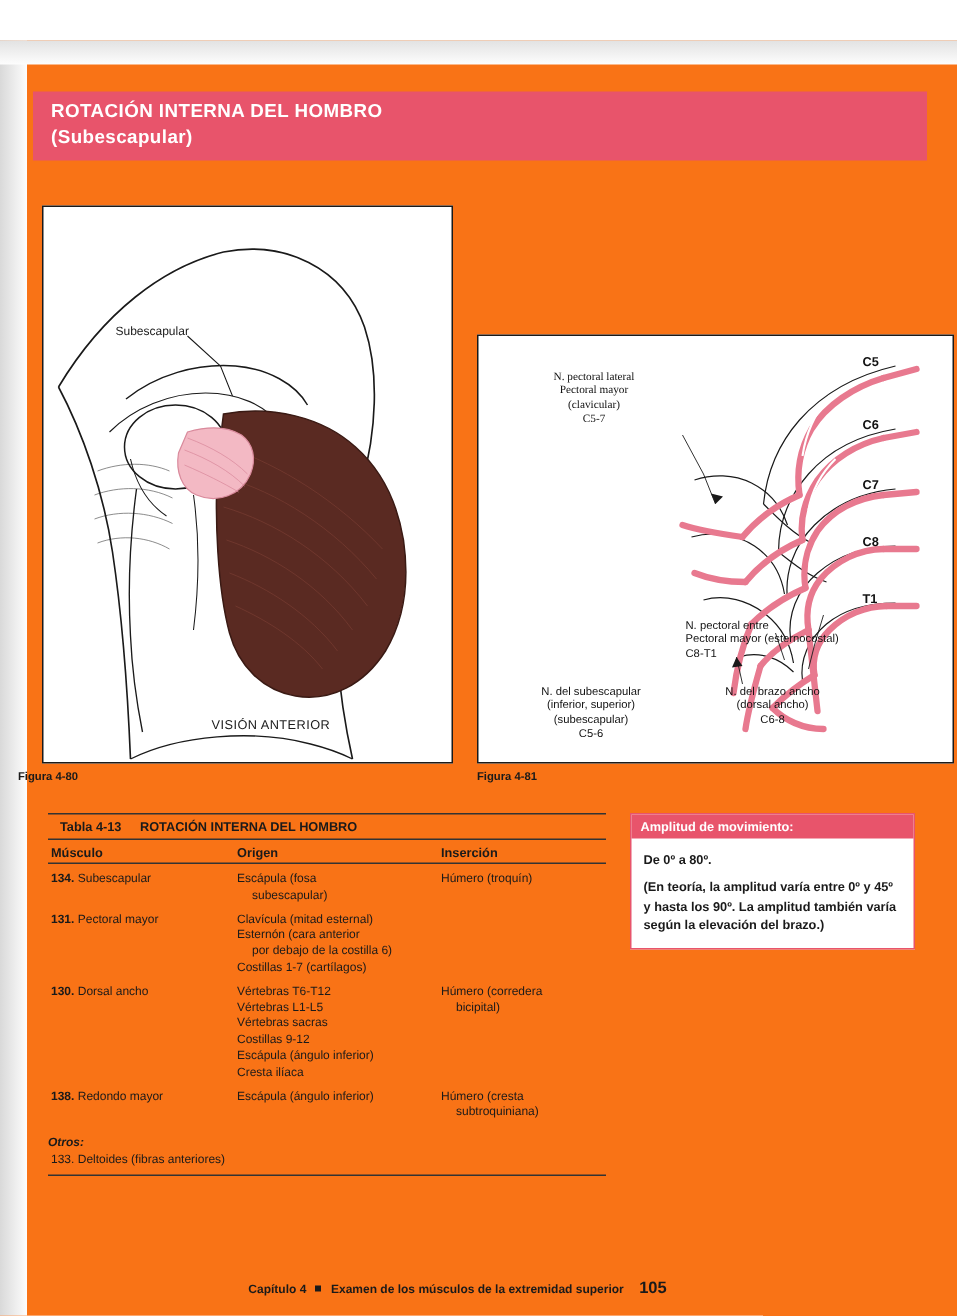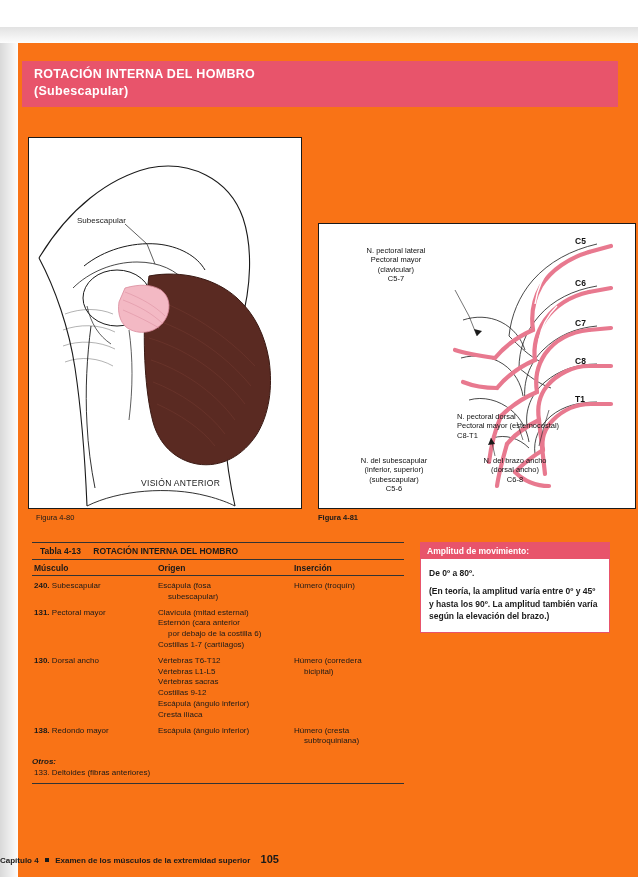--- a/index.html
+++ b/index.html
@@ -58,24 +58,24 @@
     left: 28px;
     top: 110px;
     width: 272px;
     height: 370px;
     border: 1px solid #1a1a1a;
     background: #ffffff;
     overflow: hidden;
   }
   .fig80-caption {
     position: absolute;
-    left: 36px;
+    left: 12px;
     top: 486px;
     font-size: 7.5px;
-    font-weight: normal;
+    font-weight: bold;
   }
   .fig80-label-sub {
     position: absolute;
     left: 48px;
     top: 78px;
     font-size: 8px;
   }
   .fig80-label-view {
     position: absolute;
     left: 112px;
@@ -191,21 +191,21 @@
     line-height: 1.45;
   }
   .rom-body .rom-main { margin-bottom: 6px; }
 
   
   .footer {
     position: absolute;
     left: 0;
     top: 826px;
     width: 638px;
-    text-align: left;
+    text-align: center;
     padding-right: 28px;
     box-sizing: border-box;
     font-size: 8px;
     font-weight: bold;
   }
   .footer .sq {
     display: inline-block;
     width: 4px;
     height: 4px;
     background: #1a1a1a;
@@ -370,30 +370,30 @@
     </svg>
 
     
     <div class="root-label" style="left:256px; top:12px;">C5</div>
     <div class="root-label" style="left:256px; top:54px;">C6</div>
     <div class="root-label" style="left:256px; top:94px;">C7</div>
     <div class="root-label" style="left:256px; top:132px;">C8</div>
     <div class="root-label" style="left:256px; top:170px;">T1</div>
 
     
-    <div class="nerve-label" style="left:12px; top:22px; width:130px; text-align:center;">
+    <div class="nerve-label" style="left:12px; top:22px; width:130px; text-align:center;font-family:Liberation Serif, serif;">
       <div>N. pectoral lateral</div>
       <div>Pectoral mayor</div>
       <div>(clavicular)</div>
       <div>C5-7</div>
     </div>
 
     
     <div class="nerve-label" style="left:138px; top:188px; width:152px;">
-      <div>N. pectoral dorsal</div>
+      <div>N. pectoral entre</div>
       <div>Pectoral mayor (esternocostal)</div>
       <div>C8-T1</div>
     </div>
 
     
     <div class="nerve-label" style="left:16px; top:232px; width:118px; text-align:center;">
       <div>N. del subescapular</div>
       <div>(inferior, superior)</div>
       <div>(subescapular)</div>
       <div>C5-6</div>
@@ -414,21 +414,21 @@
       <span>ROTACIÓN INTERNA DEL HOMBRO</span>
     </div>
     <div class="thead">
       <div class="col-musculo">Músculo</div>
       <div class="col-origen">Origen</div>
       <div class="col-insercion">Inserción</div>
     </div>
 
     <div class="trow">
       <div class="col-musculo">
-        <span class="num">240.</span>
+        <span class="num">134.</span>
         <span>Subescapular</span>
       </div>
       <div class="col-origen cell-lines">
         <div>Escápula (fosa</div>
         <div class="indent1">subescapular)</div>
       </div>
       <div class="col-insercion cell-lines">
         <div>Húmero (troquín)</div>
       </div>
     </div>

